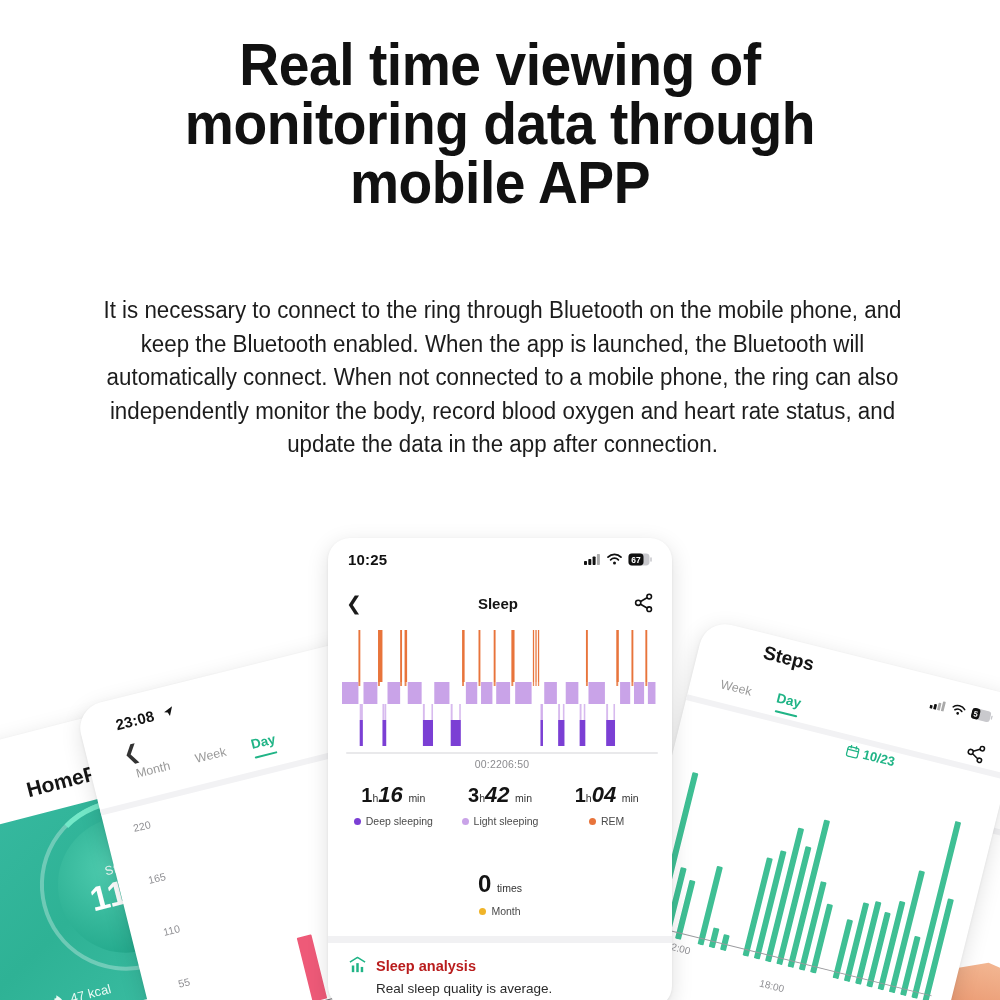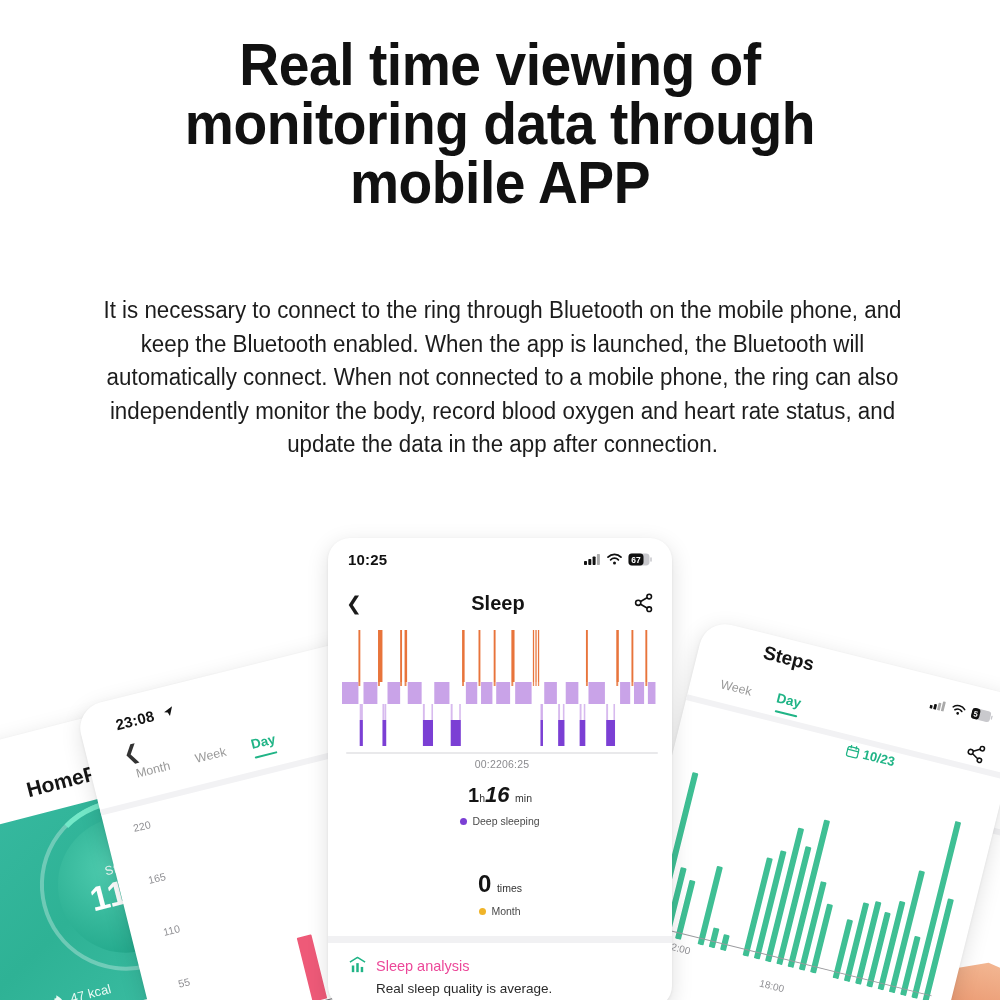--- a/index.html
+++ b/index.html
@@ -47,21 +47,21 @@
   }
   .sb-time { font-size: 15px; font-weight: 700; color:#121212; letter-spacing:0.2px; }
   .sb-right { display:flex; align-items:center; gap:6px; }
   .loc-arrow { display:inline-block; width:11px; height:11px; margin-left:5px; }
 
   .navbar {
     position:absolute; left:0; right:0; height: 34px;
     display:flex; align-items:center; justify-content:space-between;
     padding: 0 18px;
   }
-  .nav-title { font-size: 20px; font-weight: 700; color:#141414; }
+  .nav-title { font-size: 15px; font-weight: 700; color:#141414; }
   .chev-back { font-size: 19px; color:#1a1a1a; font-weight: 400; line-height:1; }
 
   .seg {
     position:absolute; display:flex; align-items:flex-end; gap: 26px;
     font-size: 12.5px; color:#9a9a9a;
   }
   .seg .on { color:#20B486; font-weight:700; font-size:13.5px; position:relative; }
   .seg .on::after{
     content:""; position:absolute; left:1px; right:1px; bottom:-7px;
     height:2.5px; background:#20B486; border-radius:2px;
@@ -83,21 +83,21 @@
   .stat-val { font-size: 20px; font-weight:700; color:#141414; line-height:1; white-space:nowrap; }
   .stat-val .u { font-size: 10.5px; font-weight:400; color:#333; }
   .stat-val .big2 { font-size: 22px; font-style: italic; }
   .stat-leg { margin-top: 9px; font-size: 10.5px; color:#4a4a4a; white-space:nowrap;
               display:flex; align-items:center; justify-content:center; gap:5px; }
   .dot { width: 7px; height: 7px; border-radius: 50%; display:inline-block; }
 
   .analysis-div { position:absolute; left:0; right:0; top: 398px; height: 7px; background:#f1f1f3; }
   .analysis { position:absolute; left: 20px; top: 418px; right: 14px; }
   .an-head { display:flex; align-items:center; gap:9px; }
-  .an-title { font-size: 14.5px; font-weight:400; color:#ec4899; }
+  .an-title { font-size: 14.5px; font-weight:700; color:#b91c1c; }
   .an-sub { margin-top:6px; margin-left: 28px; font-size: 13.5px; color:#2b2b2b; }
 
   
   #phone-home {
     left: -52px; top: 716px; width: 340px; height: 420px;
     transform: rotate(-14.5deg); z-index: 20;
   }
   #phone-home .statusbar { top: 10px; }
   .home-title { position:absolute; top: 44px; left:0; right:0; text-align:center;
                 font-size: 21px; font-weight:700; color:#151515; }
@@ -355,31 +355,49 @@
           <rect x="462" y="58" width="16" height="22" fill="#C9A3E8"></rect>
           <rect x="480" y="6" width="3" height="52" fill="#E8743B"></rect>
           <rect x="480" y="58" width="3" height="4" fill="#E8743B" opacity="0.85"></rect>
           <rect x="484" y="58" width="12" height="22" fill="#C9A3E8"></rect>
         </svg>
     </div>
 
     <div class="axis-line"></div>
     <div class="axis-lbls">
       <span>00:22</span>
-      <span>06:25</span>
+      <span>06:50</span>
     </div>
 
     <div class="stat-row" style="top: 246px;">
       <div class="stat">
         <div class="stat-val">
           <span>1</span><span class="u">h</span><span class="big2">16</span> <span class="u">min</span>
         </div>
         <div class="stat-leg">
           <span class="dot" style="background:#7B3FD4"></span>
           <span>Deep sleeping</span>
+        </div>
+      </div>
+      <div class="stat">
+        <div class="stat-val">
+          <span>3</span><span class="u">h</span><span class="big2">42</span> <span class="u">min</span>
+        </div>
+        <div class="stat-leg">
+          <span class="dot" style="background:#C9A3E8"></span>
+          <span>Light sleeping</span>
+        </div>
+      </div>
+      <div class="stat">
+        <div class="stat-val">
+          <span>1</span><span class="u">h</span><span class="big2">04</span> <span class="u">min</span>
+        </div>
+        <div class="stat-leg">
+          <span class="dot" style="background:#E8743B"></span>
+          <span>REM</span>
         </div>
       </div>
     </div>
 
     <div class="stat-row" style="top: 318px; margin-top: 16px;">
       <div class="stat">
         <div class="stat-val">
           <span style="font-size:24px">0</span> <span class="u">times</span>
         </div>
         <div class="stat-leg">

